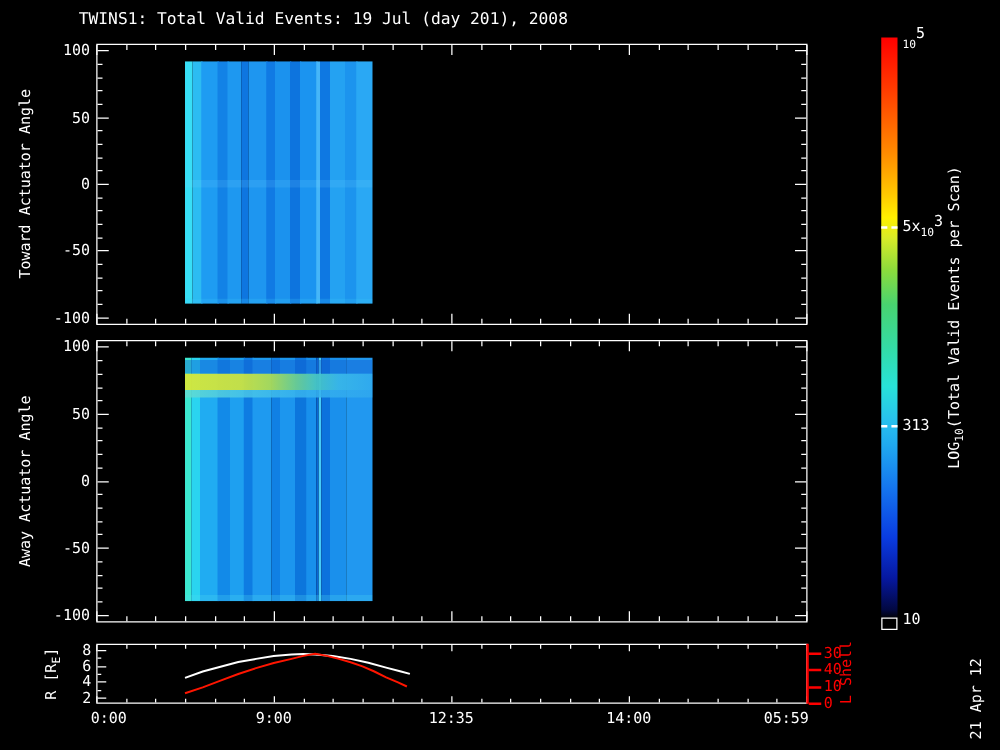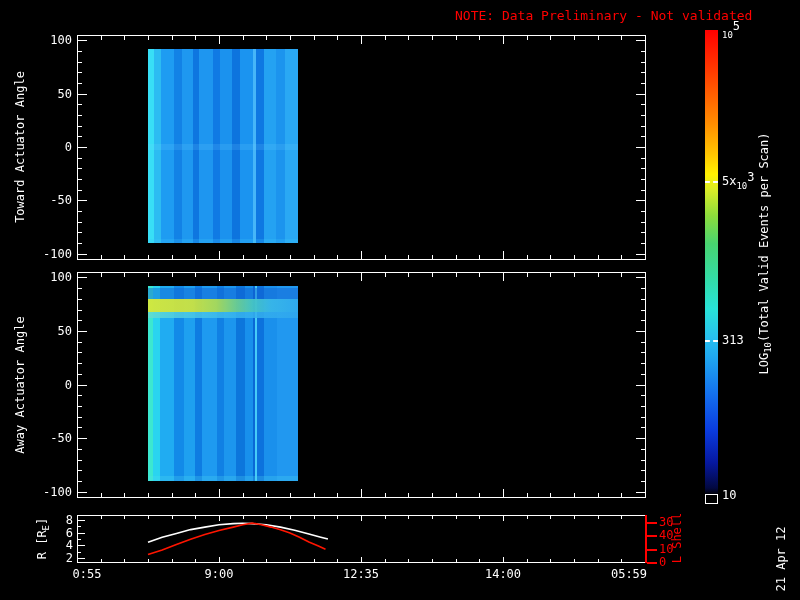--- a/index.html
+++ b/index.html
@@ -25,21 +25,21 @@
   .heat{position:absolute;overflow:hidden;}
   .stripe{position:absolute;top:0;height:100%;}
   .overlay{position:absolute;left:0;width:100%;}
   svg{position:absolute;left:0;top:0;pointer-events:none;}
 </style>
 </head>
 <body>
 
 <div id="stage">
 
-  <div class="title-red">NOTE: Data Preliminary - Not validated</div>
+  <div class="title-white">TWINS1: Total Valid Events: 19 Jul (day 201), 2008</div>
 
   <div class="panel" id="frame-toward" style="left:77px;top:35px;width:569px;height:225px;"></div>
   <div class="panel" id="frame-away" style="left:77px;top:272px;width:569px;height:226px;"></div>
   <div class="panel" id="frame-orbit" style="left:77px;top:515px;width:569px;height:48px;"></div>
 
   <div class="vlabel" style="left:-130px;top:140px;width:300px;">Toward Actuator Angle</div>
   <div class="vlabel" style="left:-130px;top:378px;width:300px;">Away Actuator Angle</div>
   <div class="vlabel" style="left:-18px;top:531px;width:120px;">
     <span>R [R</span><span class="sub">E</span><span>]</span>
   </div>
@@ -357,21 +357,21 @@
     <div class="tick" style="left: 78px; top: 551.838px; width: 3px; height: 1px;"></div>
     <div class="rtick" style="left: 645px; top: 515px; width: 2px; height: 48px;"></div>
     <div class="rtick" style="left: 647px; top: 521.714px; width: 10px; height: 2px;"></div>
     <div class="rlabel" style="left: 659px; top: 514.714px; width: 26px;">30</div>
     <div class="rtick" style="left: 647px; top: 535.143px; width: 10px; height: 2px;"></div>
     <div class="rlabel" style="left: 659px; top: 528.143px; width: 26px;">40</div>
     <div class="rtick" style="left: 647px; top: 548.571px; width: 10px; height: 2px;"></div>
     <div class="rlabel" style="left: 659px; top: 541.571px; width: 26px;">10</div>
     <div class="rtick" style="left: 647px; top: 562px; width: 10px; height: 2px;"></div>
     <div class="rlabel" style="left: 659px; top: 555px; width: 26px;">0</div>
-    <div class="tlabel center" style="left: 53px; top: 567px; width: 68px;">0:55</div>
+    <div class="tlabel center" style="left: 53px; top: 567px; width: 68px;">0:00</div>
     <div class="tlabel center" style="left: 185px; top: 567px; width: 68px;">9:00</div>
     <div class="tlabel center" style="left: 327px; top: 567px; width: 68px;">12:35</div>
     <div class="tlabel center" style="left: 469px; top: 567px; width: 68px;">14:00</div>
     <div class="tlabel center" style="left: 595px; top: 567px; width: 68px;">05:59</div>
     <div class="tlabel" style="left: 722px; top: 23px;"><span class="cb-pre"></span><span class="cb-base">10</span><span class="cb-exp">5</span></div>
     <div class="abs" style="left: 705px; top: 181.245px; width: 13px; height: 0px; border-top: 2px dashed rgb(255, 255, 255);"></div>
     <div class="tlabel" style="left: 722px; top: 174.245px;"><span class="cb-pre">5x</span><span class="cb-base">10</span><span class="cb-exp">3</span></div>
     <div class="abs" style="left: 705px; top: 340.104px; width: 13px; height: 0px; border-top: 2px dashed rgb(255, 255, 255);"></div>
     <div class="tlabel" style="left: 722px; top: 333.104px;">313</div>
     <div class="tlabel" style="left: 722px; top: 488px;">10</div>

